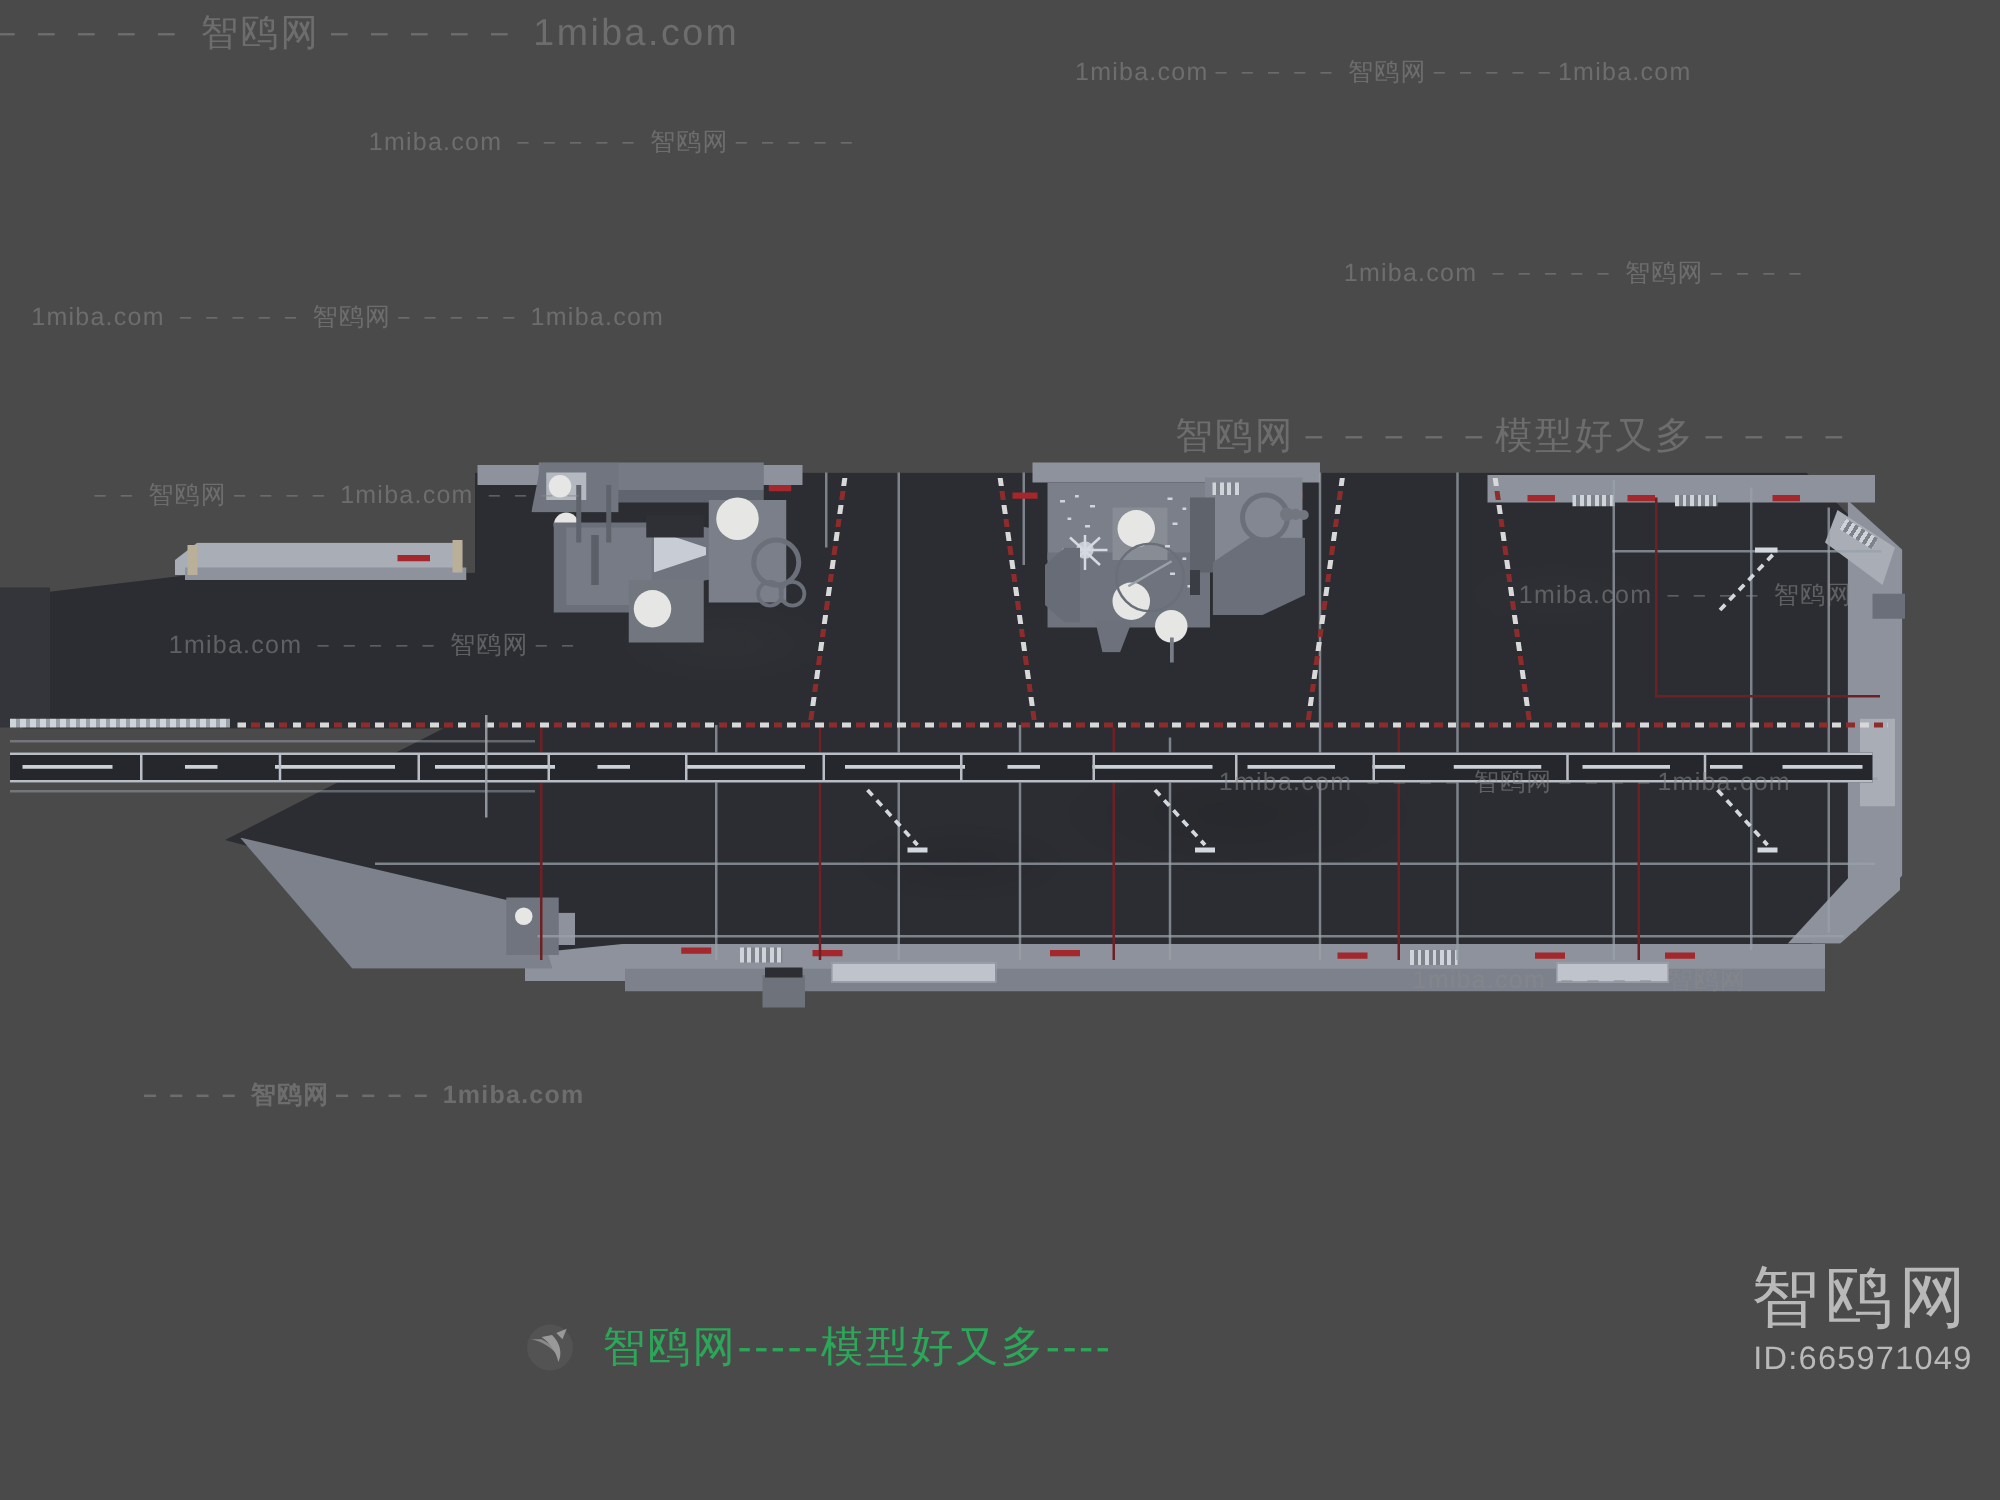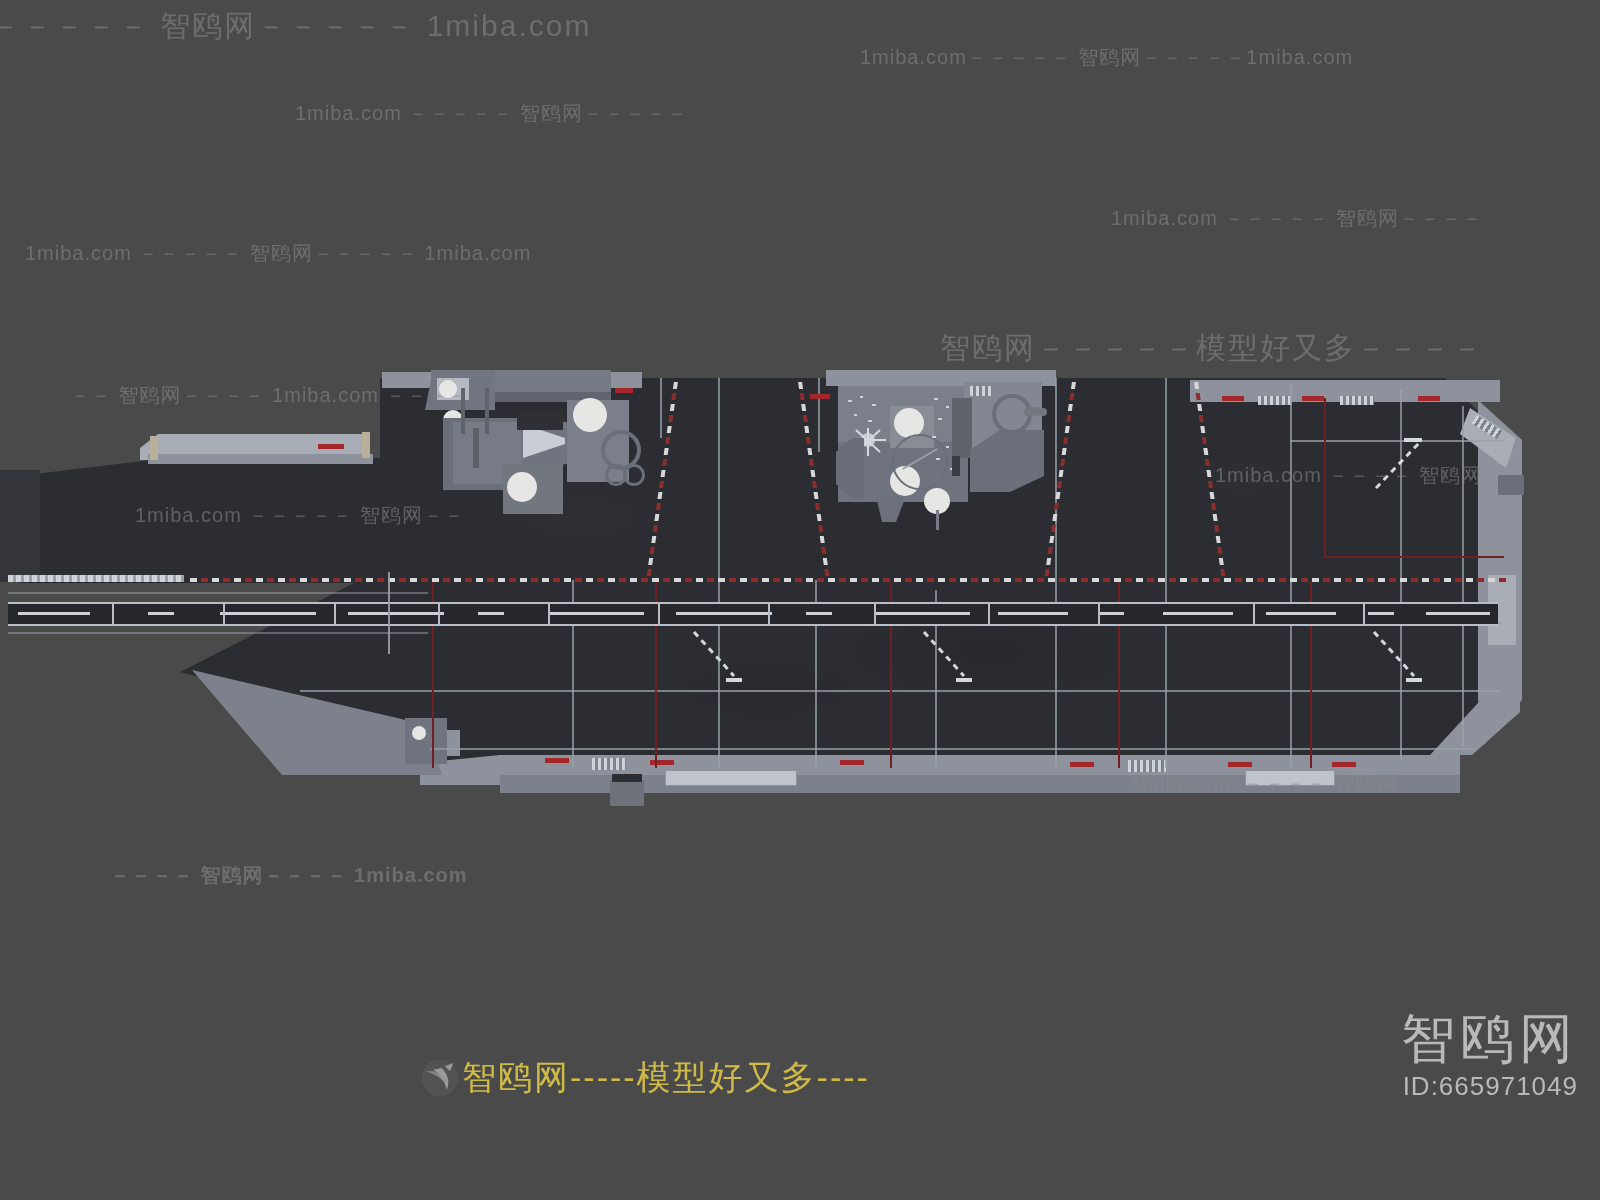--- a/index.html
+++ b/index.html
@@ -52,22 +52,22 @@
 
   .blk{position:absolute;}
   .tex{position:absolute;inset:0;opacity:.5;
        background:
          radial-gradient(ellipse 160px 60px at 18% 35%, rgba(255,255,255,.035), transparent 70%),
          radial-gradient(ellipse 200px 70px at 55% 70%, rgba(0,0,0,.18), transparent 70%),
          radial-gradient(ellipse 140px 50px at 78% 25%, rgba(255,255,255,.03), transparent 70%),
          radial-gradient(ellipse 120px 45px at 35% 80%, rgba(0,0,0,.15), transparent 70%);}
 
   
-  #footer-wm{position:absolute;left:420px;top:1055px;z-index:50;display:flex;align-items:center;gap:2px;
-             color:#fde047;opacity:.75;text-align:center;}
+  #footer-wm{position:absolute;left:420px;top:1055px;z-index:50;display:flex;align-items:center;gap:22px;
+             color:#22c55e;opacity:.75;text-align:center;}
   #footer-wm .bird{width:40px;height:40px;opacity:.8;}
   #footer-wm .ftxt{font-size:34px;letter-spacing:2px;white-space:nowrap;}
 
   #brand{position:absolute;right:22px;top:1010px;z-index:50;text-align:right;color:#b9b9b9;}
   #brand .bmain{font-size:54px;letter-spacing:5px;line-height:1.05;}
   #brand .bid{font-size:26px;letter-spacing:1px;margin-top:4px;}
 </style>
 </head>
 <body>
 
@@ -309,26 +309,27 @@
                   clip-path:polygon(0 0,30px 0,20px 26px,6px 26px);"></div>
       <div class="redmark" style="left:-18px;top:24px;width:20px;"></div>
     </div>
 
   </div>
 
   <div class="wm-layer">
     <div class="wm" style="left:-10px;top:6px;"><span class="cn">－－－－－ 智鸥网－－－－－ 1miba.com</span></div>
     <div class="wm" style="left:860px;top:44px;"><span class="en">1miba.com－－－－－ 智鸥网－－－－－1miba.com</span></div>
     <div class="wm" style="left:295px;top:100px;"><span class="en">1miba.com －－－－－ 智鸥网－－－－－</span></div>
-    <div class="wm" style="left:1075px;top:205px;margin-left:36px;"><span class="en">1miba.com －－－－－ 智鸥网－－－－</span></div>
+    <div class="wm" style="left:1075px;top:205px;"><span class="en">1miba.com －－－－－ 智鸥网－－－－</span></div>
     <div class="wm" style="left:25px;top:240px;"><span class="en">1miba.com －－－－－ 智鸥网－－－－－ 1miba.com</span></div>
     <div class="wm" style="left:940px;top:328px;"><span class="cn">智鸥网－－－－－模型好又多－－－－</span></div>
     <div class="wm" style="left:70px;top:382px;"><span class="en">－－ 智鸥网－－－－ 1miba.com －－－－</span></div>
     <div class="wm" style="left:1215px;top:462px;"><span class="en">1miba.com －－－－ 智鸥网</span></div>
     <div class="wm" style="left:135px;top:502px;text-align:right;"><span class="en">1miba.com －－－－－ 智鸥网－－</span></div>
+    <div class="wm" style="left:975px;top:612px;"><span class="en">1miba.com －－－－ 智鸥网－－－－1miba.com</span></div>
     <div class="wm" style="left:1130px;top:770px;"><span class="en">1miba.com －－－－ 智鸥网</span></div>
     <div class="wm" style="left:110px;top:862px;font-weight:bold;"><span class="en">－－－－ 智鸥网－－－－ 1miba.com</span></div>
   </div>
 
   <div id="footer-wm">
     <svg class="bird" viewBox="0 0 48 48">
       <circle cx="24" cy="24" r="22" fill="#5a5a5a"></circle>
       <path d="M6 16 C16 18 26 24 34 34 C30 26 24 20 16 16 Z" fill="#b5b5b5"></path>
       <path d="M16 14 C24 20 30 28 32 38 C36 30 34 20 26 12 Z" fill="#cfcfcf"></path>
       <path d="M30 10 L40 6 L36 16 Z" fill="#cfcfcf"></path>

